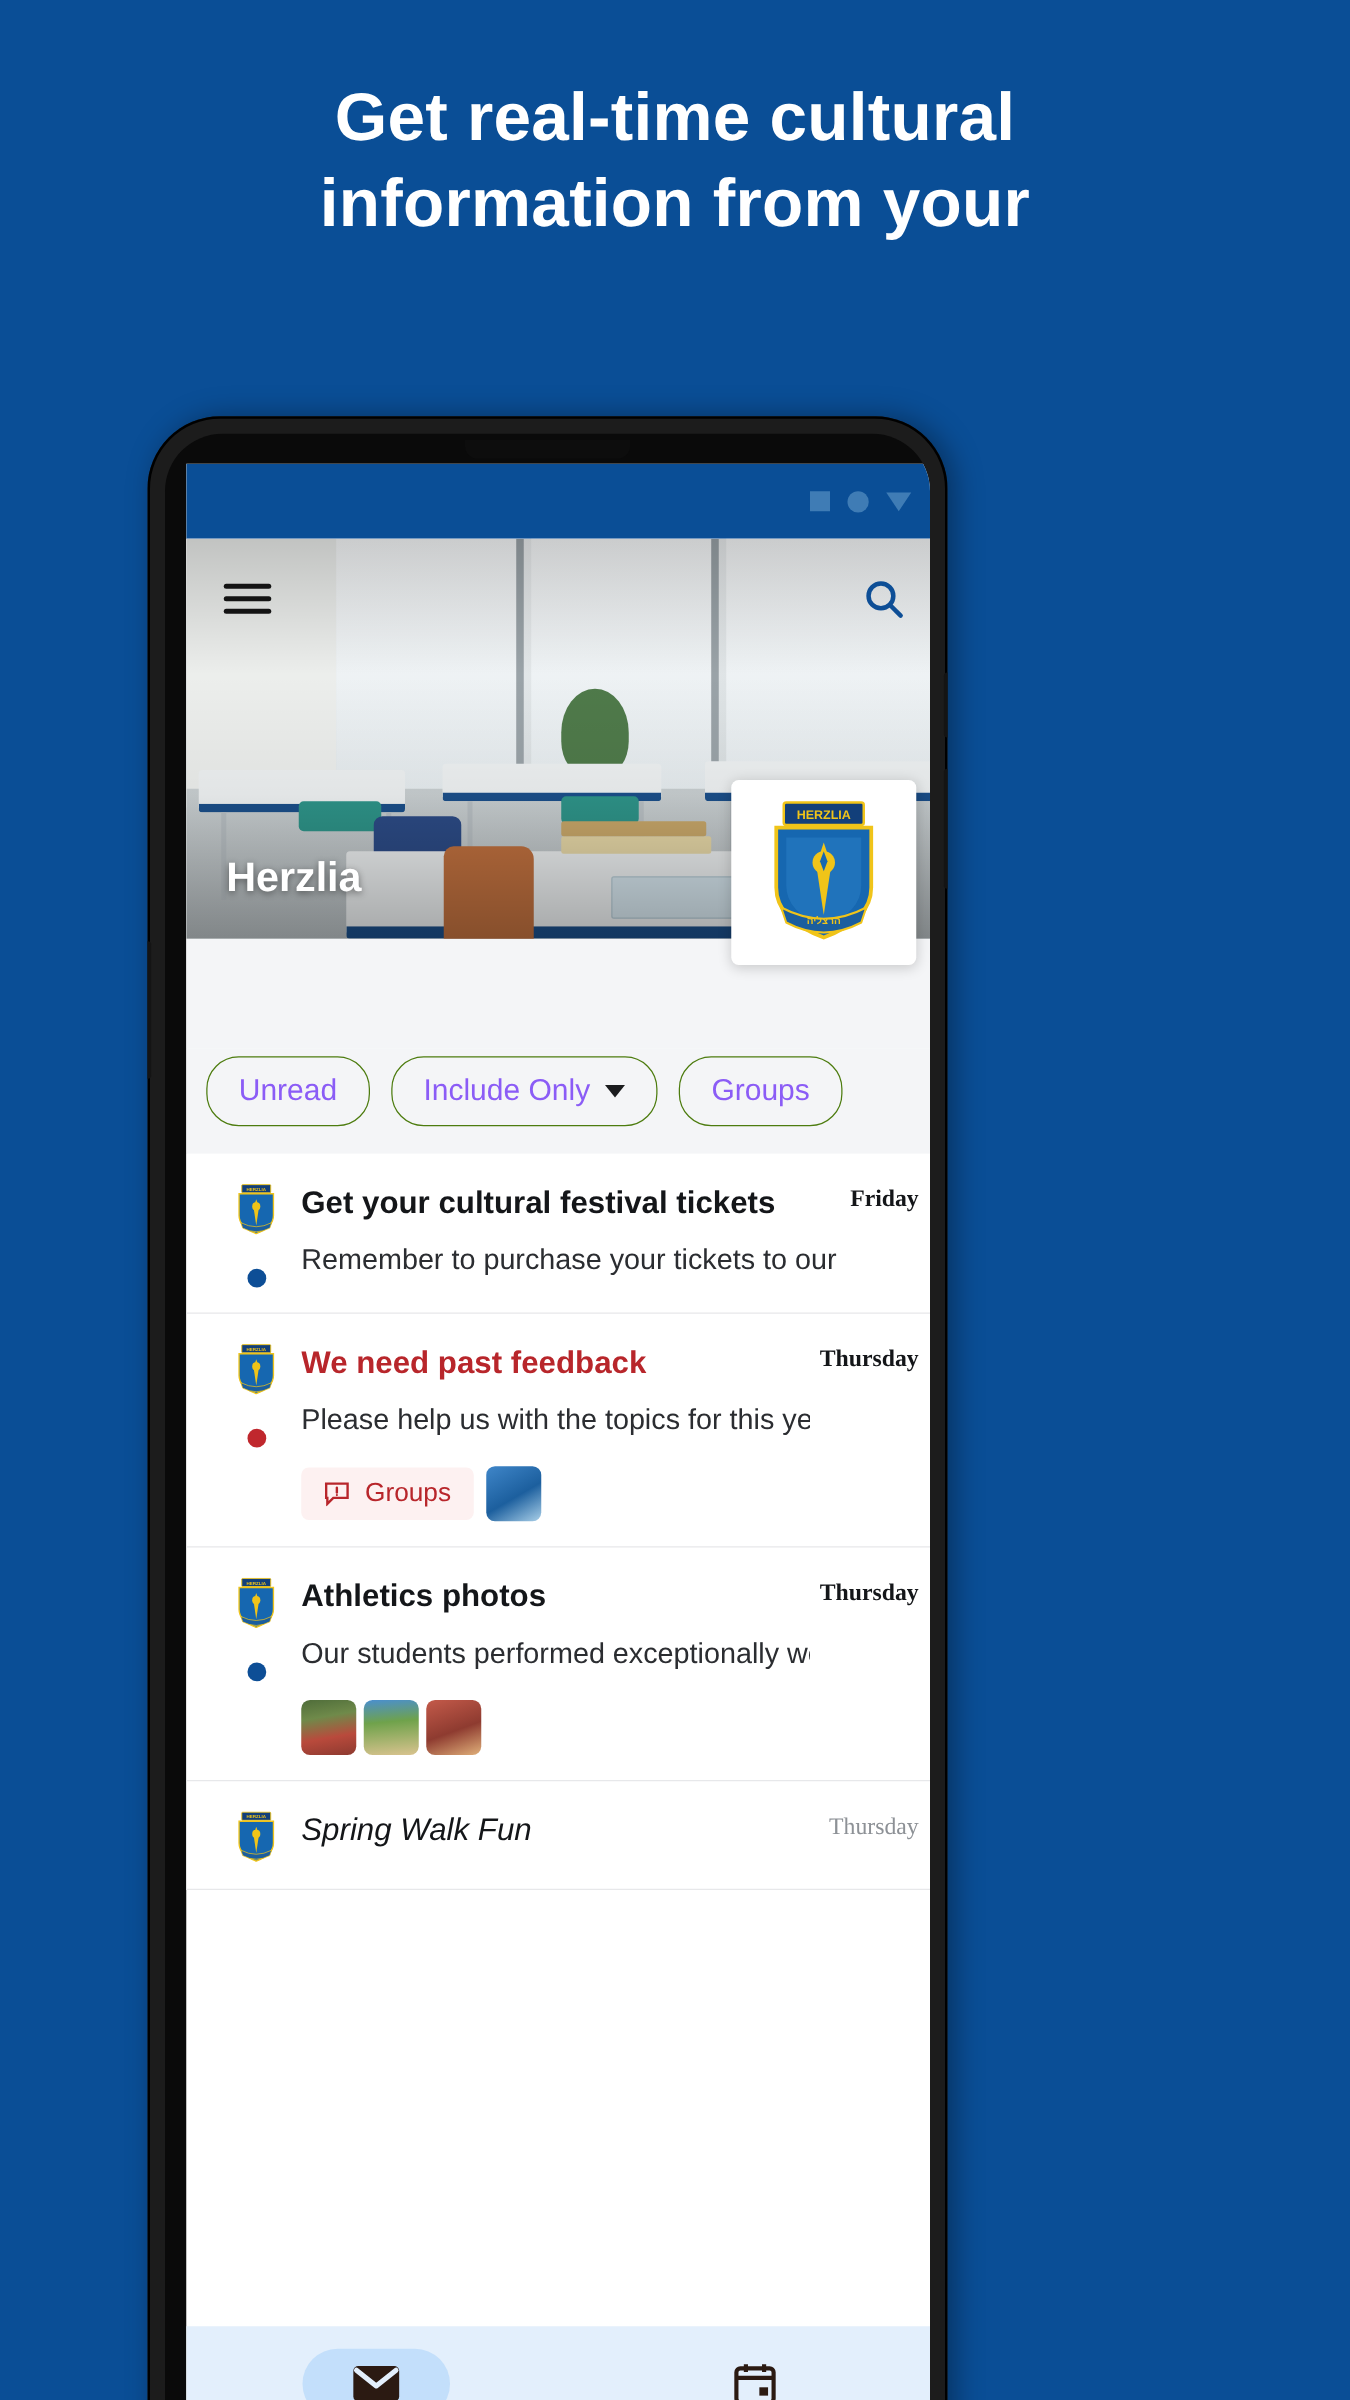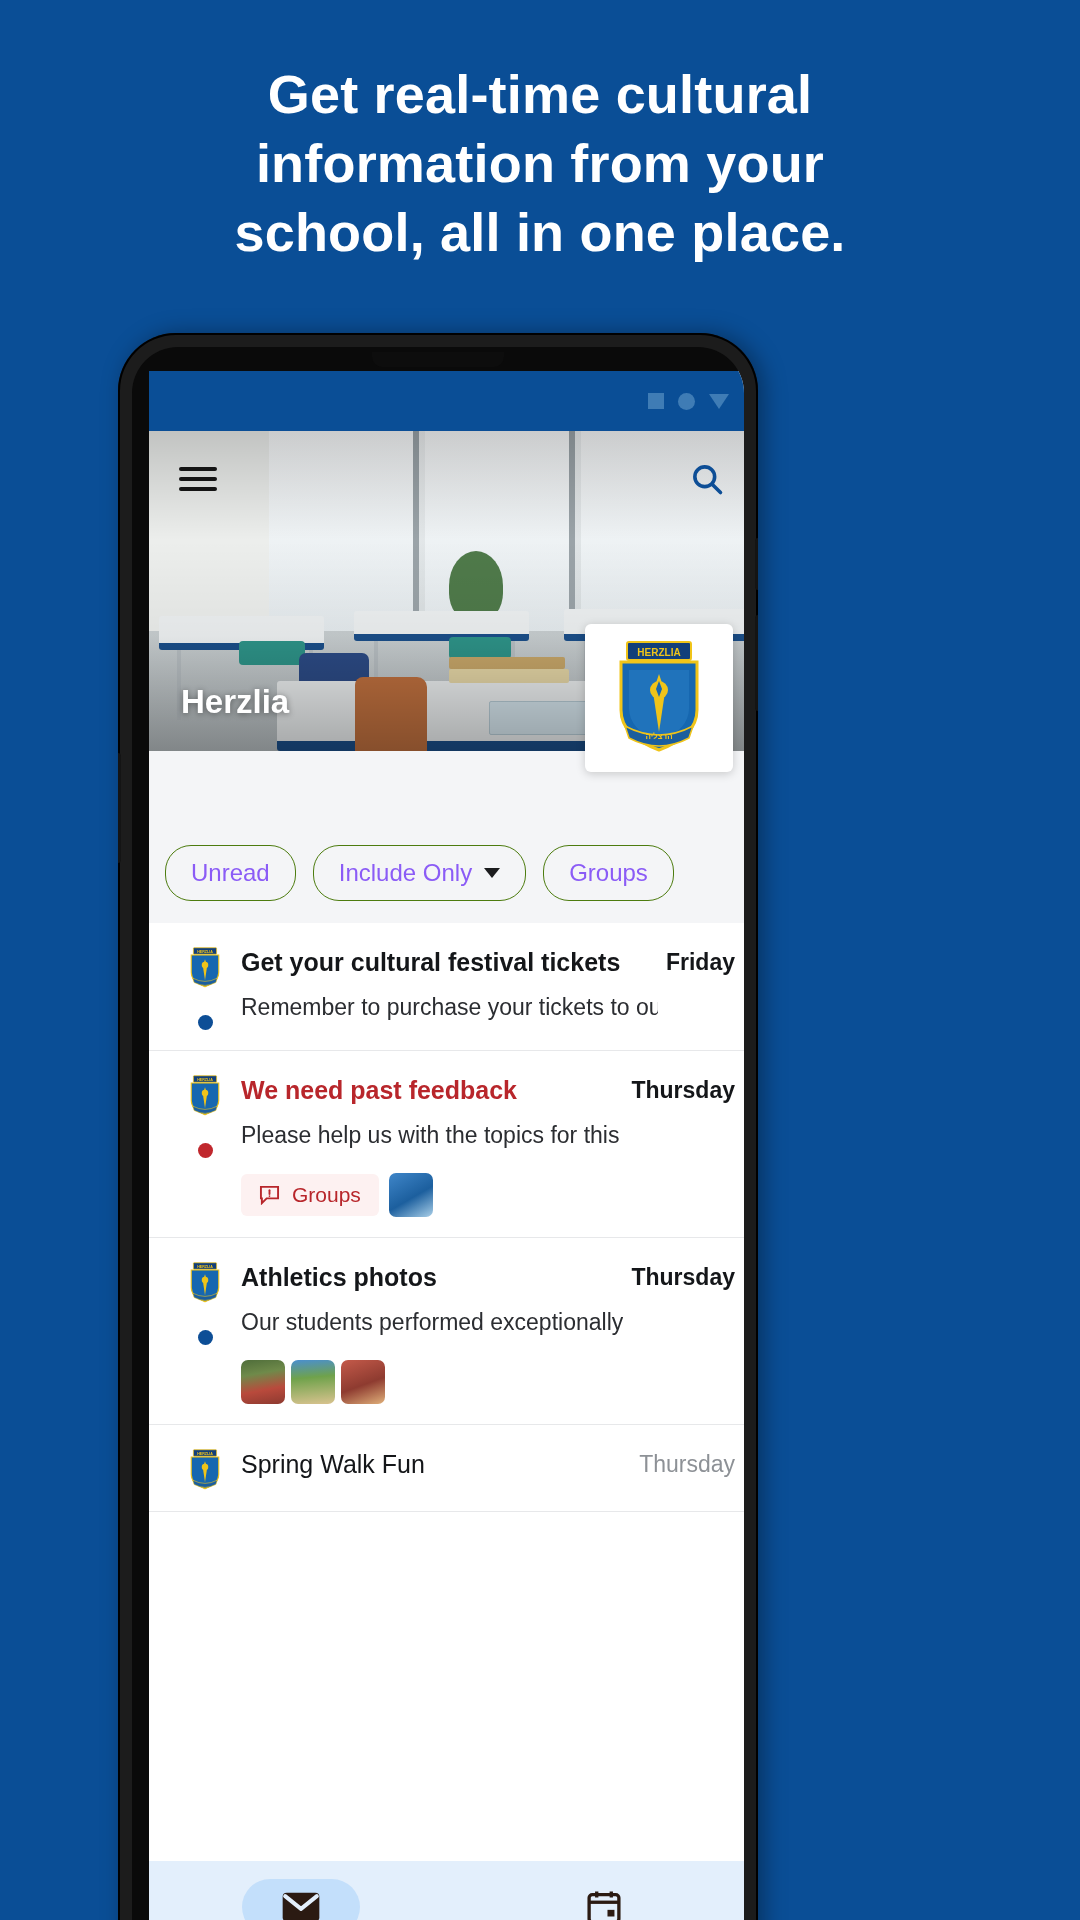--- a/index.html
+++ b/index.html
@@ -265,25 +265,26 @@
   .row-preview {
     margin-top: 16px;
     font-size: 23px;
     color: #2b2d31;
     line-height: 1.3;
     white-space: nowrap;
     overflow: hidden;
   }
   .row-date {
     flex: 0 0 auto;
-    font-size: 23px;
+    font-size: 19px;
     font-weight: bold;
     color: #141619;
     padding-top: 2px;
     white-space: nowrap;
+    font-family: Liberation Serif, serif;
   }
   .row-date.muted { color: #8d9196; font-weight: normal; }
 
   .row-actions {
     margin-top: 22px;
     display: flex;
     align-items: center;
     gap: 10px;
   }
   .badge {
@@ -342,21 +343,20 @@
     align-items: center;
     justify-content: center;
   }
 </style>
 </head>
 <body>
 
 <div class="headline">
   <span class="headline-line">Get real-time cultural</span>
   <span class="headline-line">information from your</span>
-  <span class="headline-line">school, all in one place.</span>
 </div>
 
 <div class="phone">
   <div class="side-btn b1"></div>
   <div class="side-btn b2"></div>
   <div class="side-btn-left"></div>
 
   <div class="phone-inner-bezel">
     <div class="notch"></div>
 
@@ -526,21 +526,21 @@
             <svg width="38" height="42" viewBox="0 0 104 116">
               <rect x="20" y="2" width="64" height="18" rx="2" fill="#123f7a" stroke="#f0c419" stroke-width="2"></rect>
               <text x="52" y="15.5" font-size="10" font-weight="bold" fill="#f0c419" text-anchor="middle" font-family="'Liberation Sans', sans-serif">HERZLIA</text>
               <path d="M14 22 H90 V70 Q90 96 52 110 Q14 96 14 70 Z" fill="#1667b0" stroke="#f0c419" stroke-width="3"></path>
               <path d="M52 34 L58 52 L52 92 L46 52 Z" fill="#f0c419"></path>
               <circle cx="52" cy="50" r="9" fill="#f0c419"></circle>
               <path d="M18 86 Q52 104 86 86 L82 98 Q52 114 22 98 Z" fill="#1b5e9e" stroke="#f0c419" stroke-width="1.6"></path>
             </svg>
           </div>
           <div class="row-main">
-            <div class="row-title" style="font-weight:normal;">Spring Walk Fun</div>
+            <div class="row-title" style="font-weight:normal;font-style:italic;">Spring Walk Fun</div>
           </div>
           <div class="row-date muted">Thursday</div>
         </div>
 
       </div>
 
       <div class="bottomnav">
         <div class="navitem">
           <div class="navpill">
             <svg width="40" height="32" viewBox="0 0 24 19">

